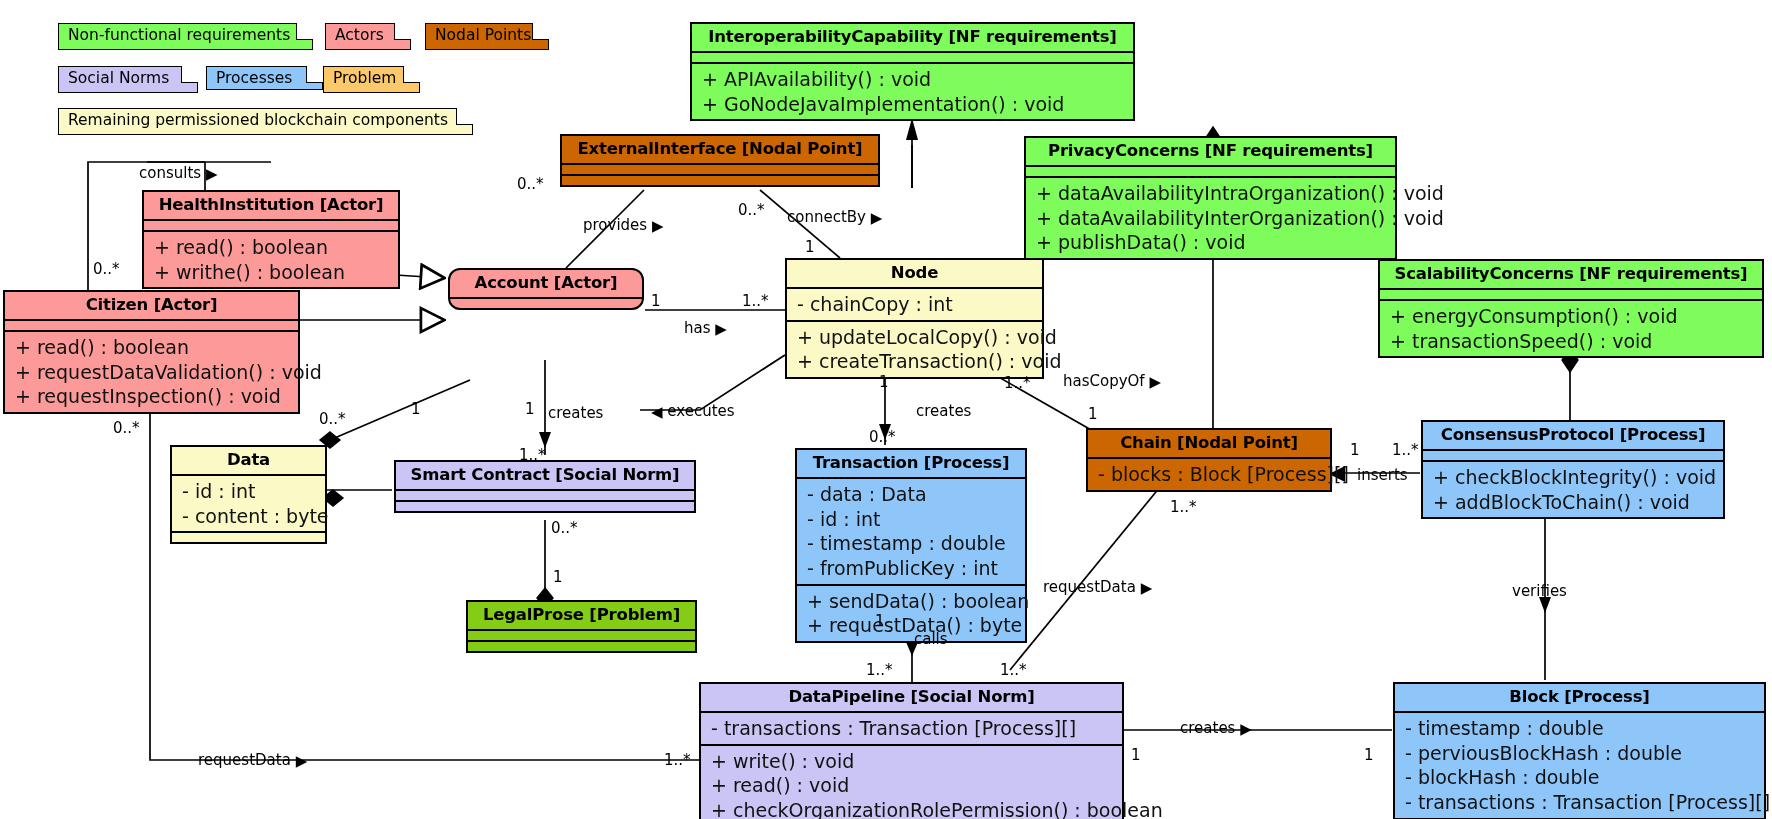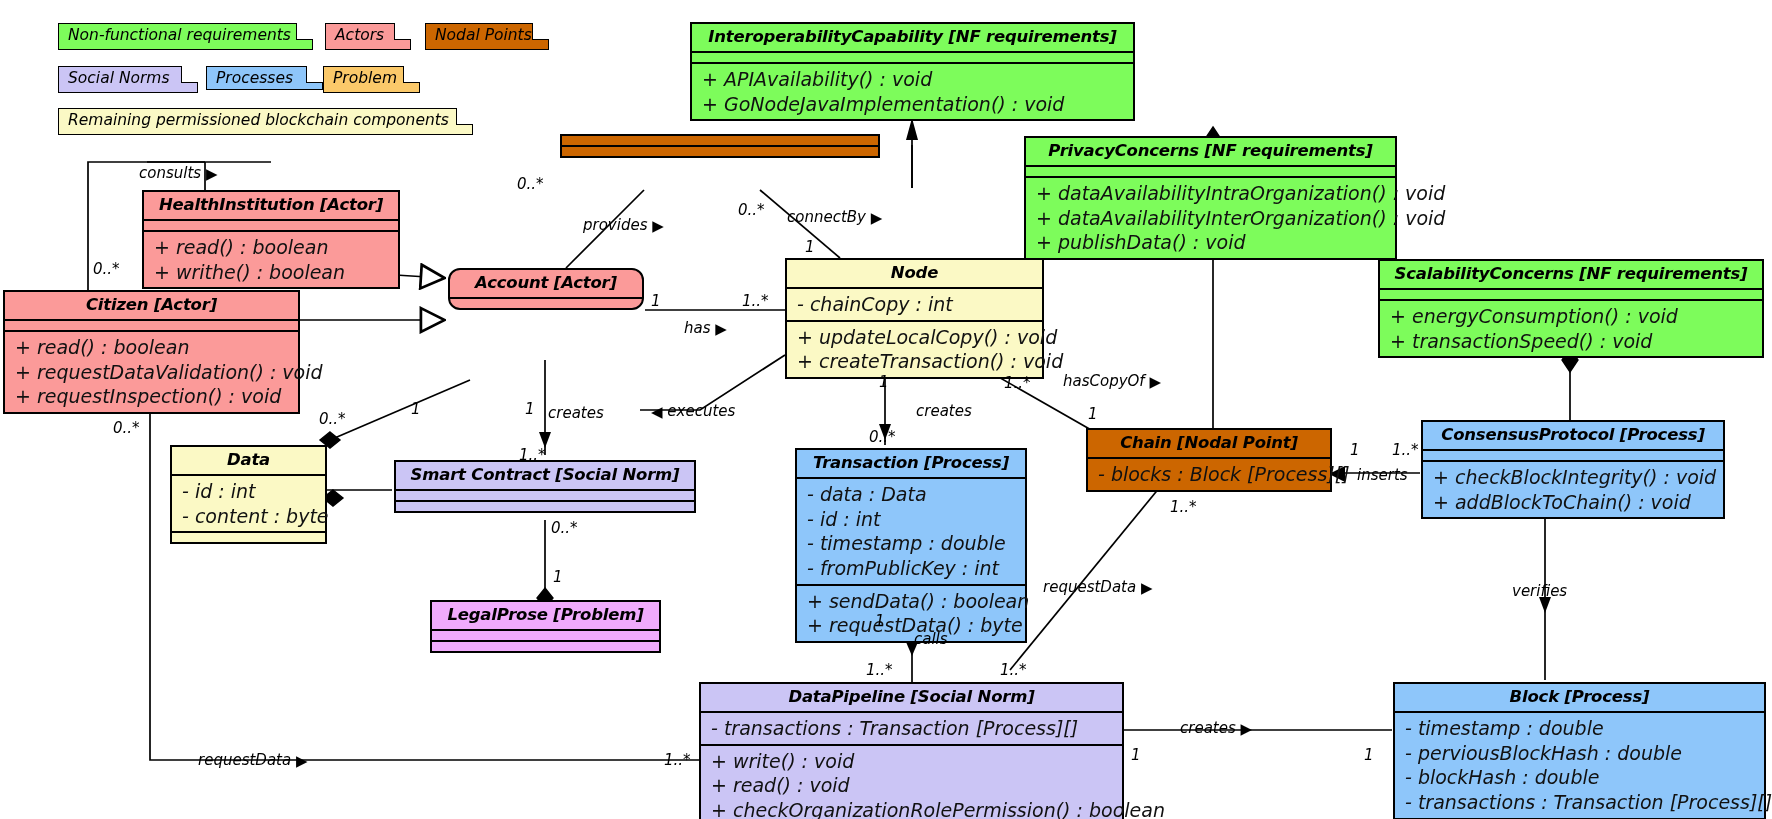--- a/index.html
+++ b/index.html
@@ -1,34 +1,34 @@
 <!DOCTYPE html>
 <html><head>
 <meta charset="utf-8">
 <style>
   html,body{margin:0;padding:0;background:#ffffff;}
   body{font-family:"DejaVu Sans","Liberation Sans",sans-serif;}
-  #canvas{position:relative;width:1772px;height:819px;background:#fff;overflow:hidden;font-style:italic;}
+  #canvas{position:relative;width:1772px;height:819px;background:#fff;overflow:hidden;}
 
   
   .uml{position:absolute;border:2.5px solid #000;box-sizing:border-box;}
   .uml .title{font-weight:bold;text-align:center;font-size:16.5px;color:#000;
        padding:4px 8px;border-bottom:2px solid #000;line-height:1.15;letter-spacing:-0.2px;}
   .uml .compart{border-bottom:2px solid #000;padding:3px 10px;font-size:19px;line-height:1.30;color:#111;}
   .uml .compart:last-child{border-bottom:none;}
   .uml .compart.empty{min-height:9px;padding:0;}
   .uml .row{white-space:nowrap;}
 
   
   .c-nf    {background:#7dfc5b;}
   .c-actor {background:#fb9a99;}
   .c-nodal {background:#cc6600;}
   .c-norm  {background:#cbc5f5;}
   .c-proc  {background:#8ec6fa;}
-  .c-prob  {background:#f0abfc;}
+  .c-prob  {background:#84cc16;margin-left:36px;}
   .c-rem   {background:#fbf9c5;}
 
   
   .note{position:absolute;border:1.6px solid #000;box-sizing:border-box;
         font-size:15.5px;color:#000;padding:2px 9px;line-height:1.25;white-space:nowrap;}
   .note .fold{position:absolute;top:-1px;right:-1px;width:16px;height:16px;
         background:#fff;border-left:1.6px solid #000;border-bottom:1.6px solid #000;}
 
   
   .lbl{position:absolute;font-size:15px;color:#000;white-space:nowrap;line-height:1;background:transparent;}
@@ -184,20 +184,21 @@
   <div class="uml c-nf" style="left:1378px;top:259px;width:386px;">
     <div class="title">ScalabilityConcerns [NF requirements]</div>
     <div class="compart empty"></div>
     <div class="compart">
       <div class="row">+ energyConsumption() : void</div>
       <div class="row">+ transactionSpeed() : void</div>
     </div>
   </div>
 
   <div class="uml c-nodal" style="left:560px;top:134px;width:320px;">
+    <div class="title">ExternalInterface [Nodal Point]</div>
     <div class="compart empty"></div>
     <div class="compart empty"></div>
   </div>
 
   <div class="uml c-actor" style="left:142px;top:190px;width:258px;">
     <div class="title">HealthInstitution [Actor]</div>
     <div class="compart empty"></div>
     <div class="compart">
       <div class="row">+ read() : boolean</div>
       <div class="row">+ writhe() : boolean</div>

